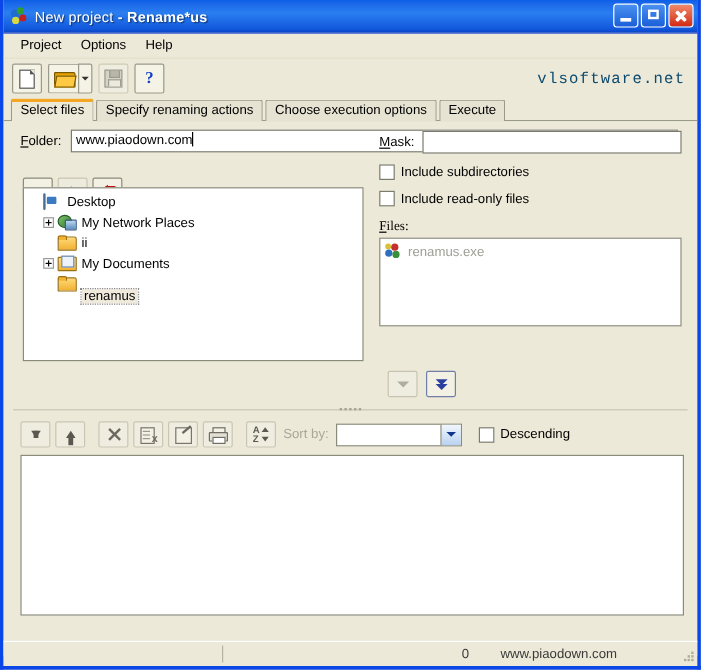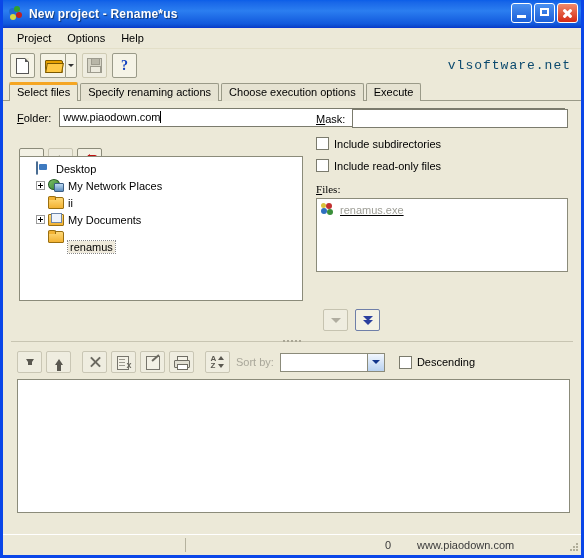--- a/index.html
+++ b/index.html
@@ -26,21 +26,21 @@
   .title-icon i{position:absolute;display:block;}
   .ti1{width:7px;height:7px;background:#1f6bd0;border-radius:50%;left:1px;top:2px;}
   .ti2{width:6px;height:6px;background:#2fa02f;border-radius:50%;left:6px;top:0px;}
   .ti3{width:6px;height:6px;background:#c02020;border-radius:50%;left:8px;top:6px;}
   .ti4{width:6px;height:6px;background:#d8d840;border-radius:50%;left:2px;top:8px;}
   .title-text{
     color:#fff;font-weight:bold;font-size:12px;
     text-shadow:1px 1px 1px rgba(0,0,0,.5);
     white-space:nowrap;letter-spacing:.2px;
   }
-  .title-text .proj{font-weight:bold;}
+  .title-text .proj{font-weight:normal;}
   .title-buttons{position:absolute;right:3px;top:3px;display:flex;gap:2px;}
   .tb{
     width:21px;height:20px;border:1px solid #fff;border-radius:3px;
     position:relative;box-sizing:border-box;
   }
   .tb.min{background:linear-gradient(to bottom,#4a90f0,#1a5fd8);}
   .tb.max{background:linear-gradient(to bottom,#4a90f0,#1a5fd8);}
   .tb.close{background:linear-gradient(to bottom,#f08a6a,#d42a14);}
   .tb.min::after{content:"";position:absolute;left:5px;bottom:4px;width:9px;height:3px;background:#fff;}
   .tb.max::after{content:"";position:absolute;left:5px;top:4px;width:9px;height:8px;border:2px solid #fff;box-sizing:border-box;}
@@ -198,21 +198,21 @@
   .mask-row{display:flex;align-items:center;margin-top:0px;}
   .mask-inp{flex:1;margin-left:7px;}
   .chk-row{display:flex;align-items:center;margin-top:9px;}
   .chk{
     width:13px;height:13px;box-sizing:border-box;border:1px solid #7b7b6d;background:#fff;
     margin-right:5px;flex:none;
   }
   .files-lbl{margin-top:11px;font-family:Liberation Serif, serif;}
   .fileslist{
     margin-top:3px;box-sizing:border-box;width:252px;height:74px;
-    border:1px solid #8b8b7a;background:#fff;padding:3px 0 0 4px;text-decoration:underline;
+    border:1px solid #8b8b7a;background:#fff;padding:3px 0 0 4px;
   }
   .fileitem{display:flex;align-items:center;height:15px;font-size:11px;color:#9e9e96;}
   .ico-app{width:15px;height:13px;margin-right:4px;position:relative;flex:none;}
   .ico-app i{position:absolute;display:block;}
   .a1{width:6px;height:6px;background:#2f6fbf;border-radius:50%;left:0px;top:5px;}
   .a2{width:6px;height:6px;background:#3a8f3a;border-radius:50%;left:6px;top:6px;}
   .a3{width:6px;height:6px;background:#c23030;border-radius:50%;left:5px;top:0px;}
   .a4{width:5px;height:5px;background:#d9c23a;border-radius:50%;left:0px;top:0px;}
 
   

